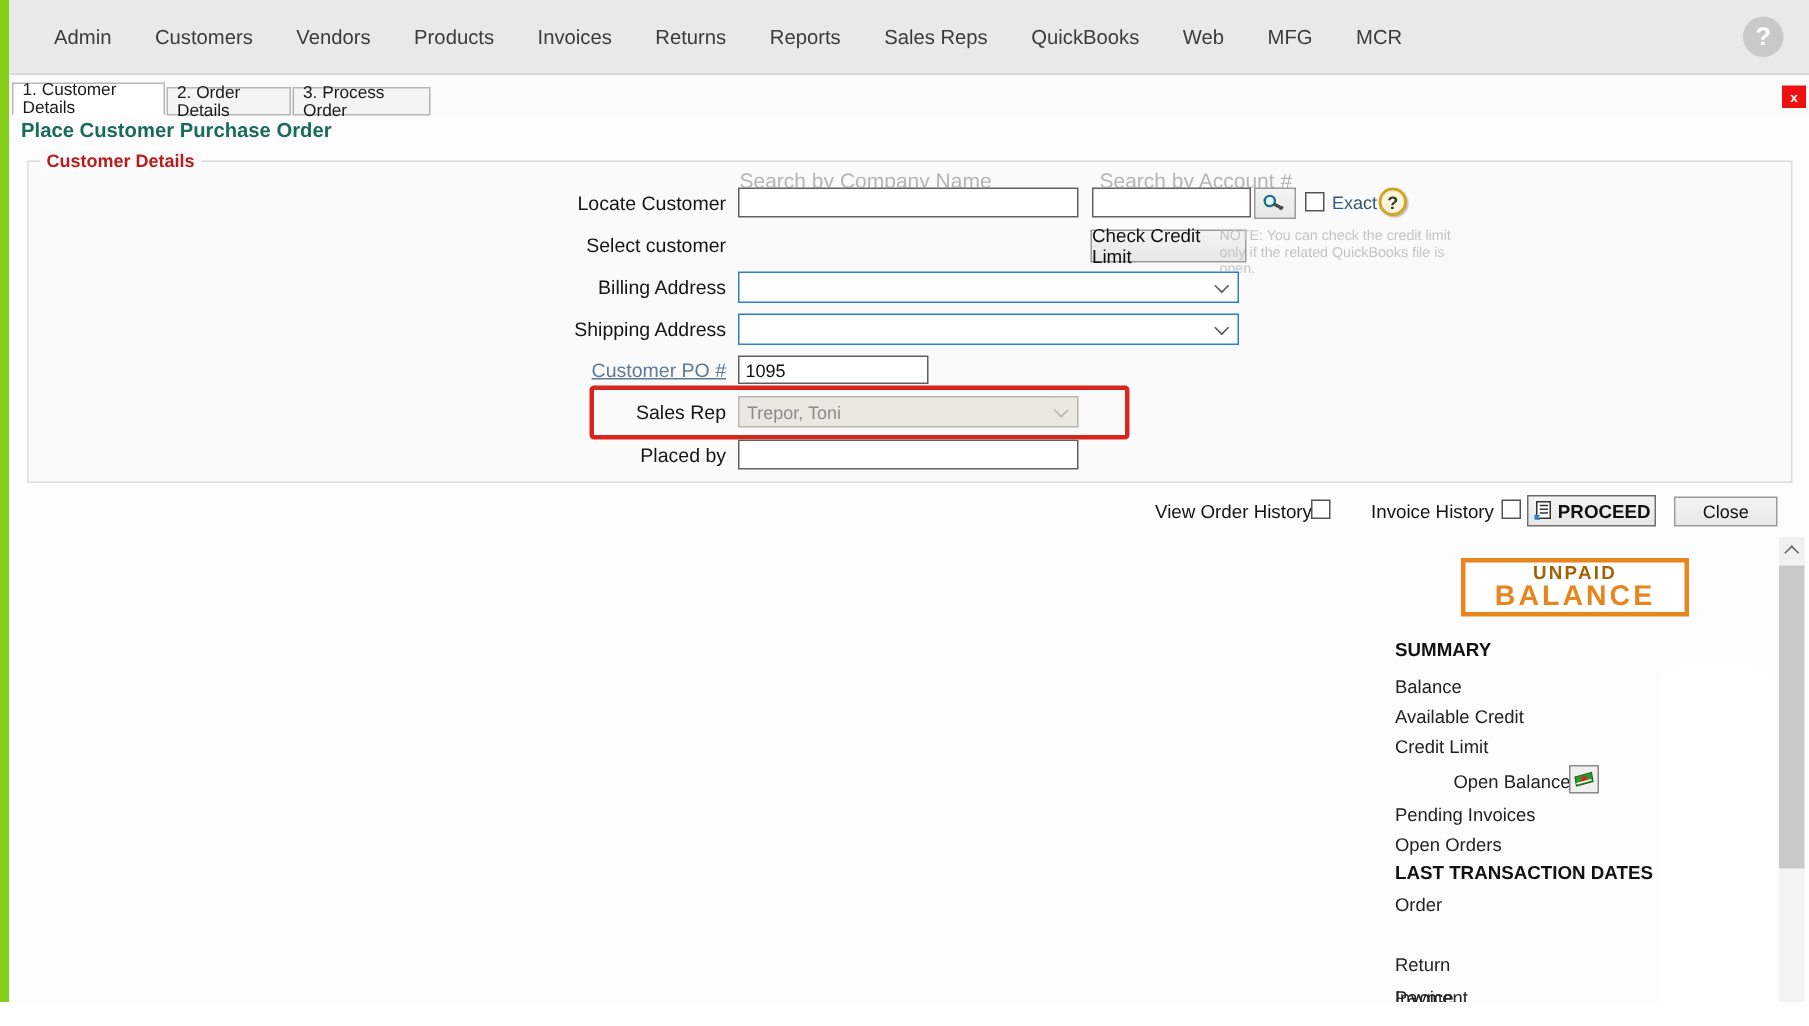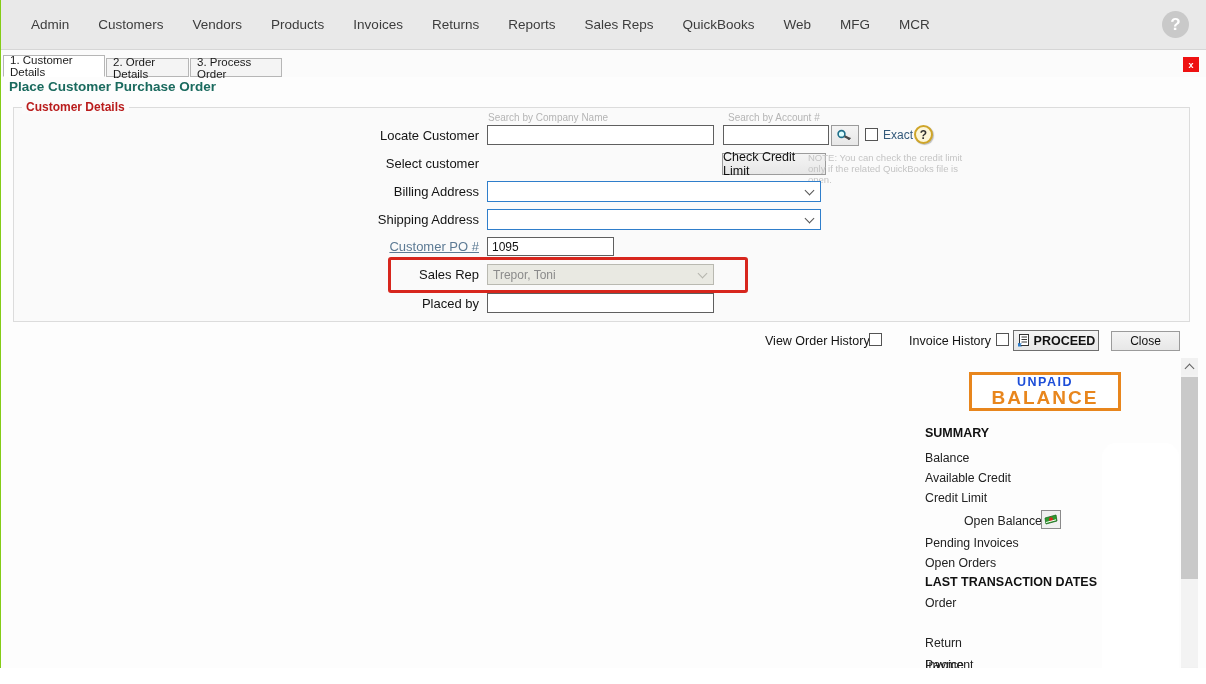--- a/index.html
+++ b/index.html
@@ -1,37 +1,37 @@
 <!DOCTYPE html>
 <html><head>
 <meta charset="utf-8">
 <style>
   * { margin:0; padding:0; box-sizing:border-box; }
   body { font-family: "Liberation Sans", "DejaVu Sans", sans-serif; background:#ffffff; }
-  .screen { position:relative; width:1206px; height:668px; background:#fdfdfd; overflow:hidden; border-left:1px solid #84cc16; }
+  .screen { position:relative; width:1206px; height:668px; background:#fdfdfd; overflow:hidden; border-left:6px solid #84cc16; }
 
   
   .menubar { position:absolute; left:0; top:0; width:1206px; height:50px; background:#e9e9e9; border-bottom:1px solid #d6d6d6; display:flex; align-items:center; padding-left:30px; gap:29px; }
   .menu-item { font-size:13.5px; color:#3c3c3c; cursor:default; white-space:nowrap; }
   .help-circle { position:absolute; right:17px; top:11px; width:27px; height:27px; border-radius:50%; background:#c9c9c9; color:#ffffff; font-size:17px; font-weight:bold; display:flex; align-items:center; justify-content:center; }
 
   
   .tabstrip { position:absolute; left:0; top:50px; width:1206px; height:27px; background:#fbfbfb; }
   .tab { position:absolute; font-size:11.5px; color:#1a1a1a; background:#f4f4f4; border:1px solid #b6b6b6; display:flex; align-items:center; justify-content:center; padding:0 6px; }
   .tab.active { background:#ffffff; border-bottom:1px solid #ffffff; z-index:2; }
   .tab-close { position:absolute; left:1182px; top:7px; width:16px; height:15px; background:#ee1111; color:#fff; font-size:9px; font-weight:bold; display:flex; align-items:center; justify-content:center; cursor:pointer; }
 
   .page-title { position:absolute; left:8px; top:79px; font-size:13.5px; font-weight:bold; color:#1a6a5e; }
 
   
   .groupbox { position:absolute; left:12px; top:107px; width:1177px; height:215px; border:1px solid #dcdcdc; background:#fafafa; }
   .groupbox-legend { position:absolute; left:8px; top:-8px; padding:0 4px; background:#fbfbfb; font-size:12px; font-weight:bold; color:#b91c1c; }
 
   .lbl { position:absolute; width:160px; text-align:right; font-size:13px; color:#141414; }
-  .caption { position:absolute; font-size:10px; color:#b5b5b5; }
+  .caption { position:absolute; font-size:14px; color:#b5b5b5; }
   .inp { position:absolute; border:1px solid #5f5f5f; background:#fff; font-family:"Liberation Sans",sans-serif; font-size:12px; color:#111; padding:0 4px; }
   .dd { position:absolute; background:#fff; border:1px solid #5f5f5f; font-size:12px; color:#111; display:flex; align-items:center; padding:0 20px 0 5px; }
   .dd.blue { border-color:#2f7ecb; }
   .dd.disabled { background:#e9e9e2; border-color:#b9b9b1; color:#8b8b8b; }
   .chev { position:absolute; right:7px; top:5px; width:7px; height:7px; border-right:1.4px solid #555; border-bottom:1.4px solid #555; transform:rotate(45deg); }
   .dd.disabled .chev { border-color:#b5b5ad; }
 
   .btn { position:absolute; background:linear-gradient(#f4f4f4,#e7e7e7); border:1px solid #9b9b9b; font-family:"Liberation Sans",sans-serif; font-size:12.5px; color:#111; display:flex; align-items:center; justify-content:center; cursor:pointer; }
   .cb { position:absolute; width:13px; height:13px; background:#fff; border:1px solid #545454; }
   .small-lbl { position:absolute; font-size:12.5px; color:#141414; white-space:nowrap; }
@@ -39,21 +39,21 @@
   .exact-lbl { position:absolute; font-size:12px; color:#33597a; }
   .gold-help { position:absolute; left:913px; top:125px; width:19px; height:19px; border-radius:50%; background:#fdf6d8; border:2px solid #cfa528; box-shadow:1px 1px 1px rgba(0,0,0,.25); color:#333; font-size:12px; font-weight:bold; display:flex; align-items:center; justify-content:center; }
   .note { position:absolute; left:807px; top:152px; width:166px; font-size:9.5px; line-height:11px; color:#c4c4c4; }
 
   .red-box { position:absolute; left:387px; top:257px; width:360px; height:36px; border:3px solid #d7261d; border-radius:3px; }
 
   .po-link { color:#5c7a94; text-decoration:underline; cursor:pointer; }
 
   
   .stamp { position:absolute; left:968px; top:372px; width:152px; height:39px; border:3px solid #e8861d; background:#fff; display:flex; flex-direction:column; align-items:center; justify-content:center; }
-  .stamp .l1 { font-size:12.5px; font-weight:bold; letter-spacing:1.5px; color:#1d4ed8; line-height:12px; }
+  .stamp .l1 { font-size:12.5px; font-weight:bold; letter-spacing:1.5px; color:#a16207; line-height:12px; }
   .stamp .l2 { font-size:19px; font-weight:bold; letter-spacing:2px; color:#e8861d; line-height:19px; }
 
   
   .sum-title { position:absolute; left:924px; font-size:12.5px; font-weight:bold; color:#111; }
   .sum-item { position:absolute; left:924px; font-size:12.3px; color:#222; }
   .values-panel { position:absolute; left:1101px; top:443px; width:77px; height:240px; background:#ffffff; border-radius:14px; }
   .flag-btn { position:absolute; left:1040px; top:510px; width:20px; height:19px; background:#f0f0f0; border:1px solid #8a8a8a; display:flex; align-items:center; justify-content:center; cursor:pointer; }
 
   
   .scrollbar { position:absolute; left:1180px; top:358px; width:17px; height:326px; background:#f3f3f3; }

